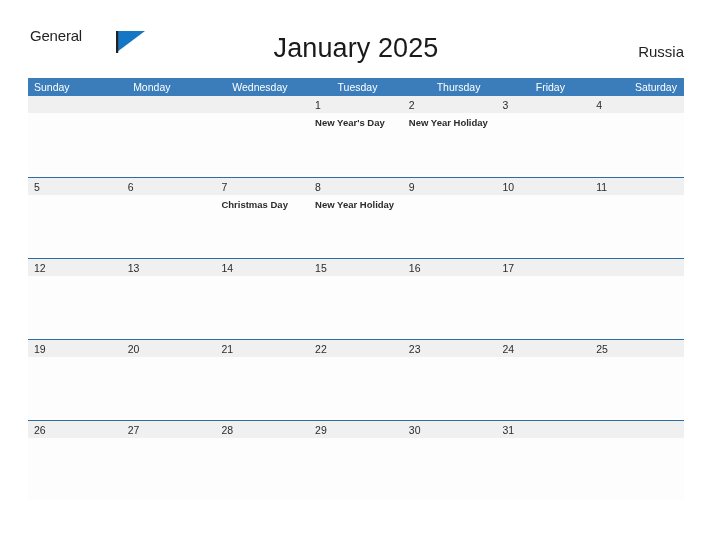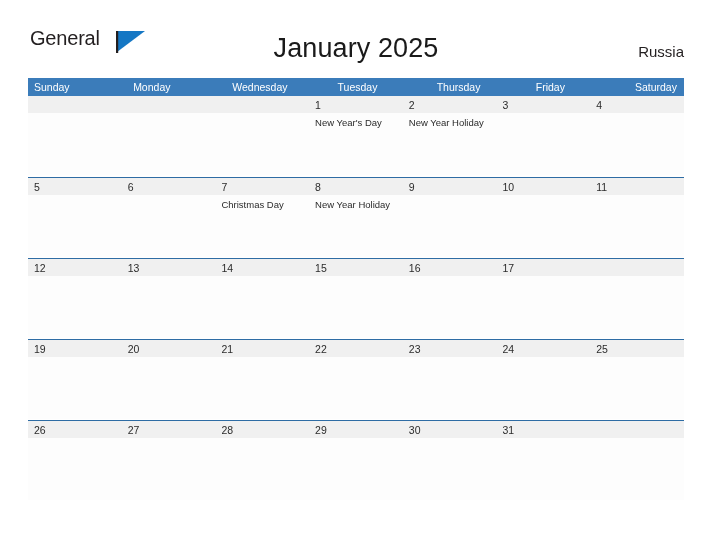--- a/index.html
+++ b/index.html
@@ -29,21 +29,21 @@
     left: 30px;
     top: 28px;
     width: 180px;
     height: 44px;
     line-height: 1;
   }
   .brand-row-1 {
     position: absolute;
     left: 0;
     top: 0;
-    font-size: 20px;
+    font-size: 15px;
     color: #231f20;
     letter-spacing: -0.2px;
     white-space: nowrap;
   }
   .brand-flag {
     position: absolute;
     left: 86px;
     top: 3px;
     width: 30px;
     height: 22px;
@@ -150,20 +150,21 @@
     width: 93.714px;
     box-sizing: border-box;
     padding: 4px 5px 0 6px;
     font-size: 9.5px;
     color: #2b2b2b;
     line-height: 1.25;
   }
   .event-text {
     display: block;
     white-space: nowrap;
+    font-weight: bold;
   }
 </style>
 </head>
 <body>
 
 <div class="page-header">
 
   <div class="brand">
     <span class="brand-row-1">General</span>
     <span class="brand-flag">

